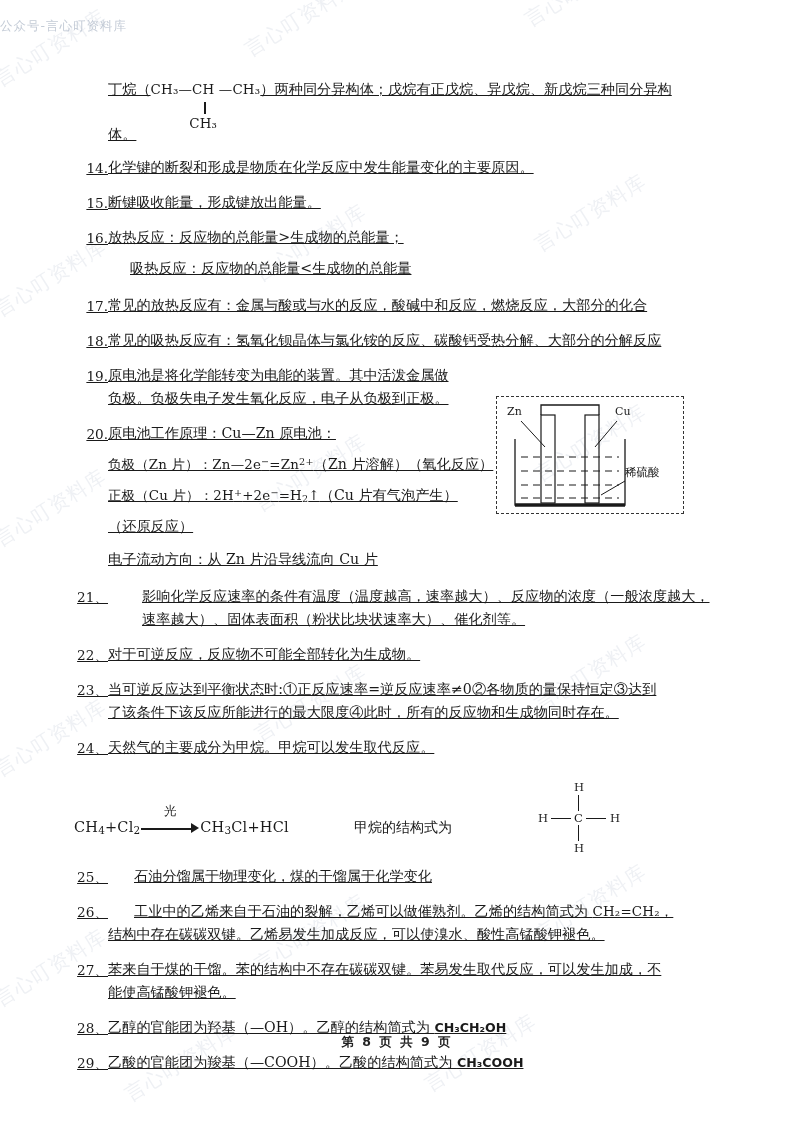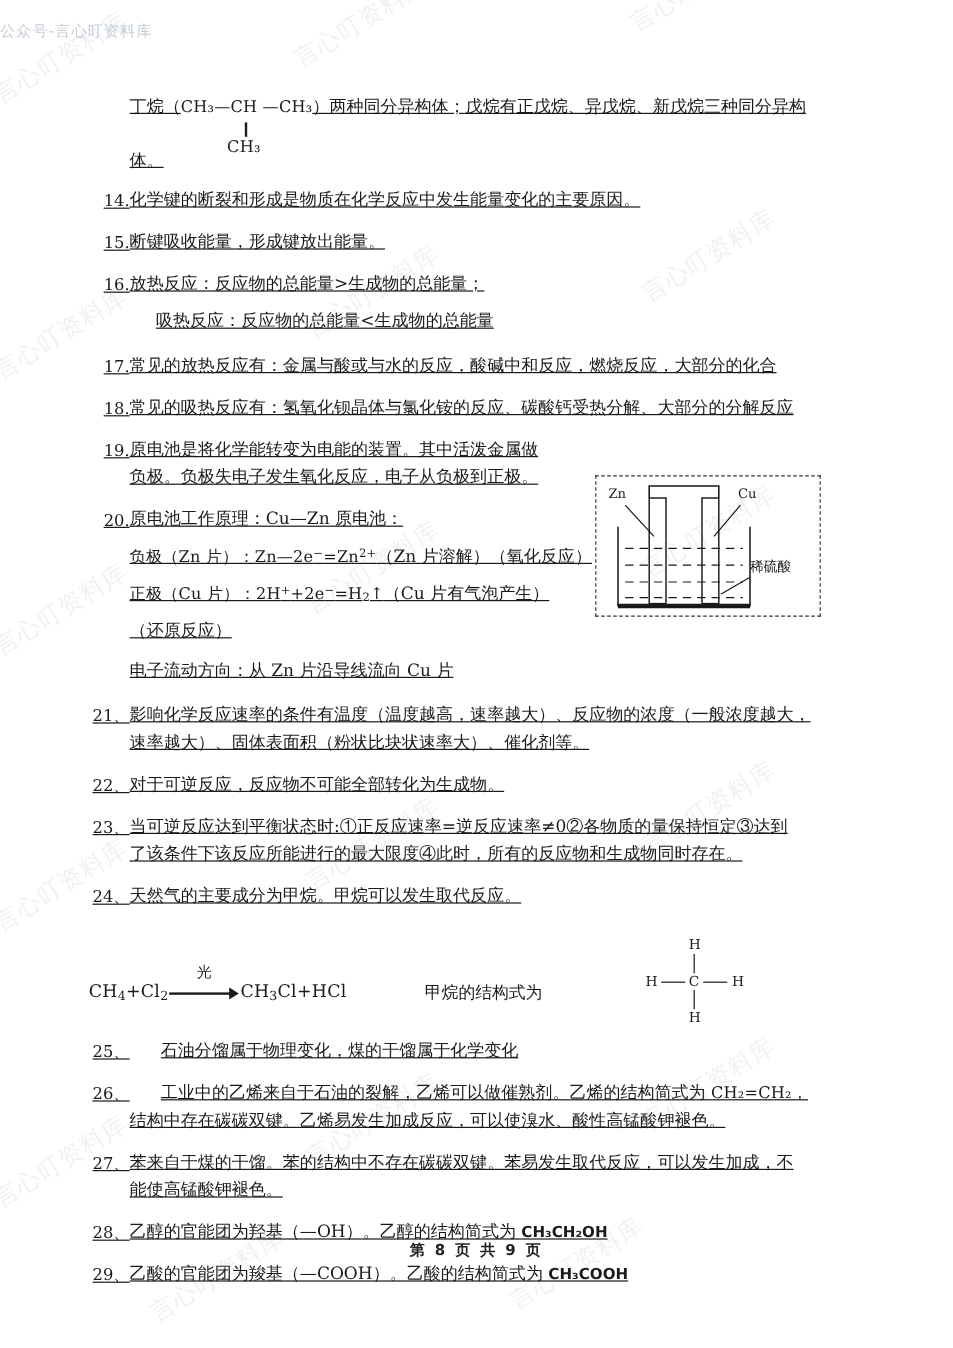--- a/index.html
+++ b/index.html
@@ -349,21 +349,21 @@
         <span class="chem"><span>负极（Zn 片）：Zn—2e</span><sup>−</sup><span>=Zn</span><sup>2+</sup></span><span>（Zn 片溶解）（氧化反应）</span>
       </span>
       <span class="ln" style="margin-top:8px;">
         <span class="chem"><span>正极（Cu 片）：2H</span><sup>+</sup><span>+2e</span><sup>−</sup><span>=H</span><sub>2</sub><span>↑</span></span><span>（Cu 片有气泡产生）</span>
       </span>
       <span class="ln" style="margin-top:8px;">（还原反应）</span>
       <span class="ln" style="margin-top:10px;">电子流动方向：从 Zn 片沿导线流向 Cu 片</span>
     </span>
   </div>
 
-  <div class="item" style="margin-top:14px;">
+  <div class="item" style="margin-top:14px;gap:34px;">
     <span class="num">21、</span>
     <span class="body-col">
       <span class="ln">影响化学反应速率的条件有温度（温度越高，速率越大）、反应物的浓度（一般浓度越大，</span>
       <span class="ln">速率越大）、固体表面积（粉状比块状速率大）、催化剂等。</span>
     </span>
   </div>
   <div class="item">
     <span class="num">22、</span>
     <span class="body-col">
         <span class="ln">对于可逆反应，反应物不可能全部转化为生成物。</span>

